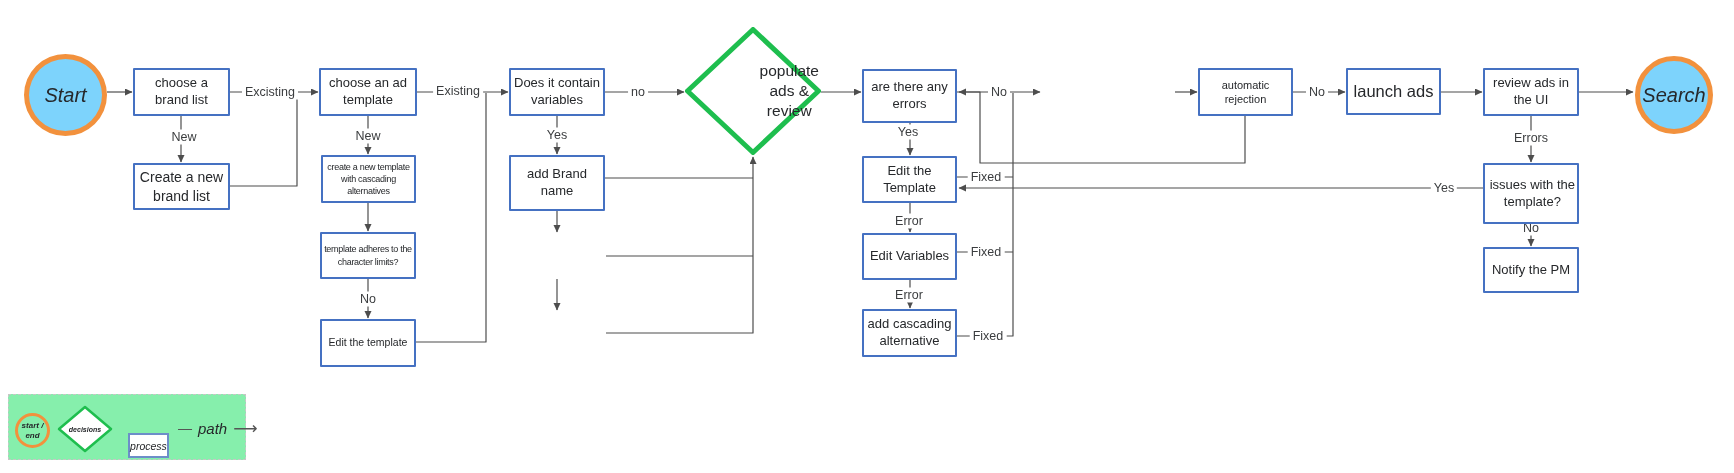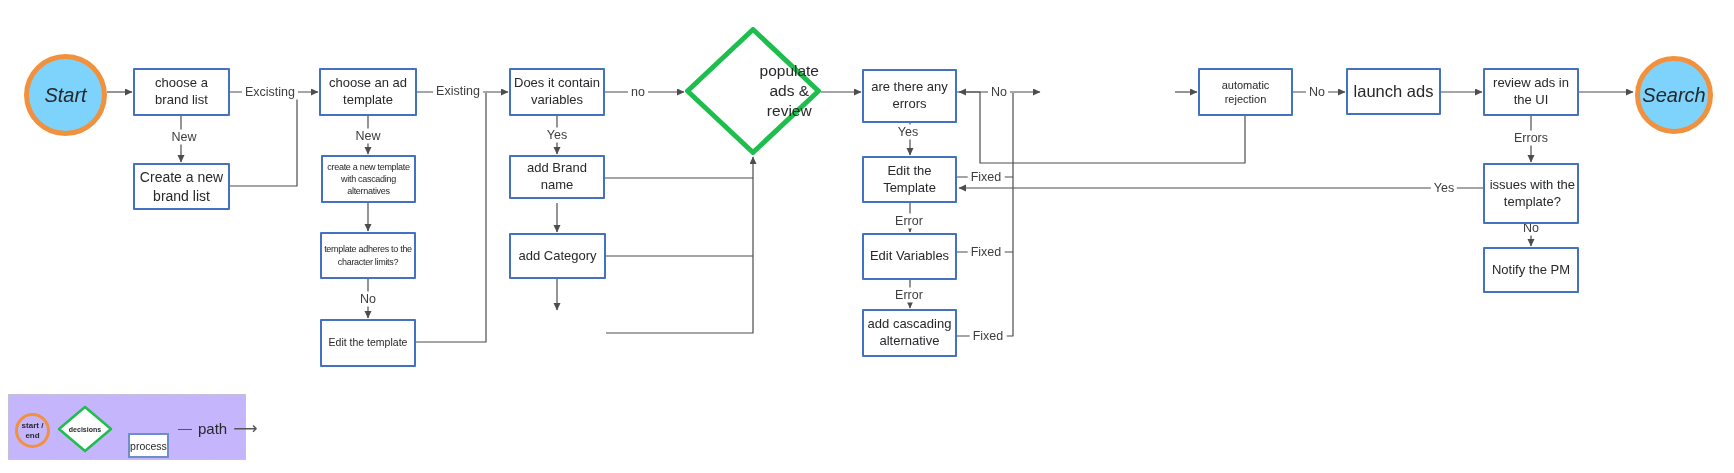--- a/index.html
+++ b/index.html
@@ -22,21 +22,21 @@
   .node.terminal{background:#7dd3fc;border:5px solid var(--terminal_border);border-radius:50%;font-style:italic;}
   .node.decision{background:transparent;justify-content:flex-end;}
   .node.decision svg{position:absolute;left:0;top:0;}
   .diamond{fill:#ffffff;stroke:var(--decision_border);stroke-width:5;stroke-linejoin:round;}
   .node-label{position:relative;white-space:pre-line;line-height:1.3;padding:1px 2px;}
   .node.tight .node-label{letter-spacing:-0.3px;line-height:1.35;}
   .edge-label{position:absolute;transform:translate(-50%,-50%);background:#ffffff;
               padding:0 3px;font-size:12.5px;color:var(--label_text);line-height:1.2;white-space:nowrap;}
   
   .legend{position:absolute;left:8px;top:394px;width:238px;height:66px;
-          border:1px dashed #c6c6c6;background:#c4b5fd;box-sizing:border-box;}
+          border:1px dashed #c6c6c6;background:#86efac;box-sizing:border-box;font-style:italic;}
   .legend-terminal{position:absolute;left:6px;top:18px;width:35px;height:35px;box-sizing:border-box;
           border:3px solid var(--terminal_border);border-radius:50%;display:flex;align-items:center;
           justify-content:center;text-align:center;font-size:8px;font-weight:700;color:var(--text);
           white-space:pre-line;line-height:1.2;}
   .legend-diamond-wrap{position:absolute;left:48px;top:10px;width:56px;height:48px;}
   .legend-diamond-wrap svg{position:absolute;left:0;top:0;}
   .legend-diamond-poly{fill:#fff;stroke:var(--decision_border);stroke-width:2.5;stroke-linejoin:round;}
   .legend-diamond-label{position:absolute;left:0;top:0;width:100%;height:100%;display:flex;
           align-items:center;justify-content:center;font-size:7px;font-weight:700;color:var(--text);}
   .legend-process{position:absolute;left:119px;top:23px;width:41px;height:25px;box-sizing:border-box;
@@ -154,26 +154,23 @@
       <div class="node-label">template adheres to the
 character limits?</div>
     </div>
     <div class="node process" style="left: 320px; top: 319px; width: 96px; height: 48px; font-size: 10.5px;">
       <div class="node-label">Edit the template</div>
     </div>
     <div class="node process" style="left: 509px; top: 68px; width: 96px; height: 48px; font-size: 13px;">
       <div class="node-label">Does it contain
 variables</div>
     </div>
-    <div class="node process" style="left: 509px; top: 155px; width: 96px; height: 44px; font-size: 13px;">
+    <div class="node process" style="left: 509px; top: 155px; width: 96px; height: 56px; font-size: 13px;">
       <div class="node-label">add Brand
 name</div>
-    </div>
-    <div class="node process" style="left: 509px; top: 233px; width: 97px; height: 46px; font-size: 13px;">
-      <div class="node-label">add Category</div>
     </div>
     <div class="node decision" style="left: 685px; top: 27px; width: 136px; height: 128px; font-size: 15.5px;">
       <svg width="136" height="128">
         <polygon class="diamond" points="68,2.5 133.5,64 68,125.5 2.5,64"></polygon>
       </svg>
       <div class="node-label">populate
 ads &amp;
 review</div>
     </div>
     <div class="node process" style="left: 862px; top: 69px; width: 95px; height: 54px; font-size: 13px;">

